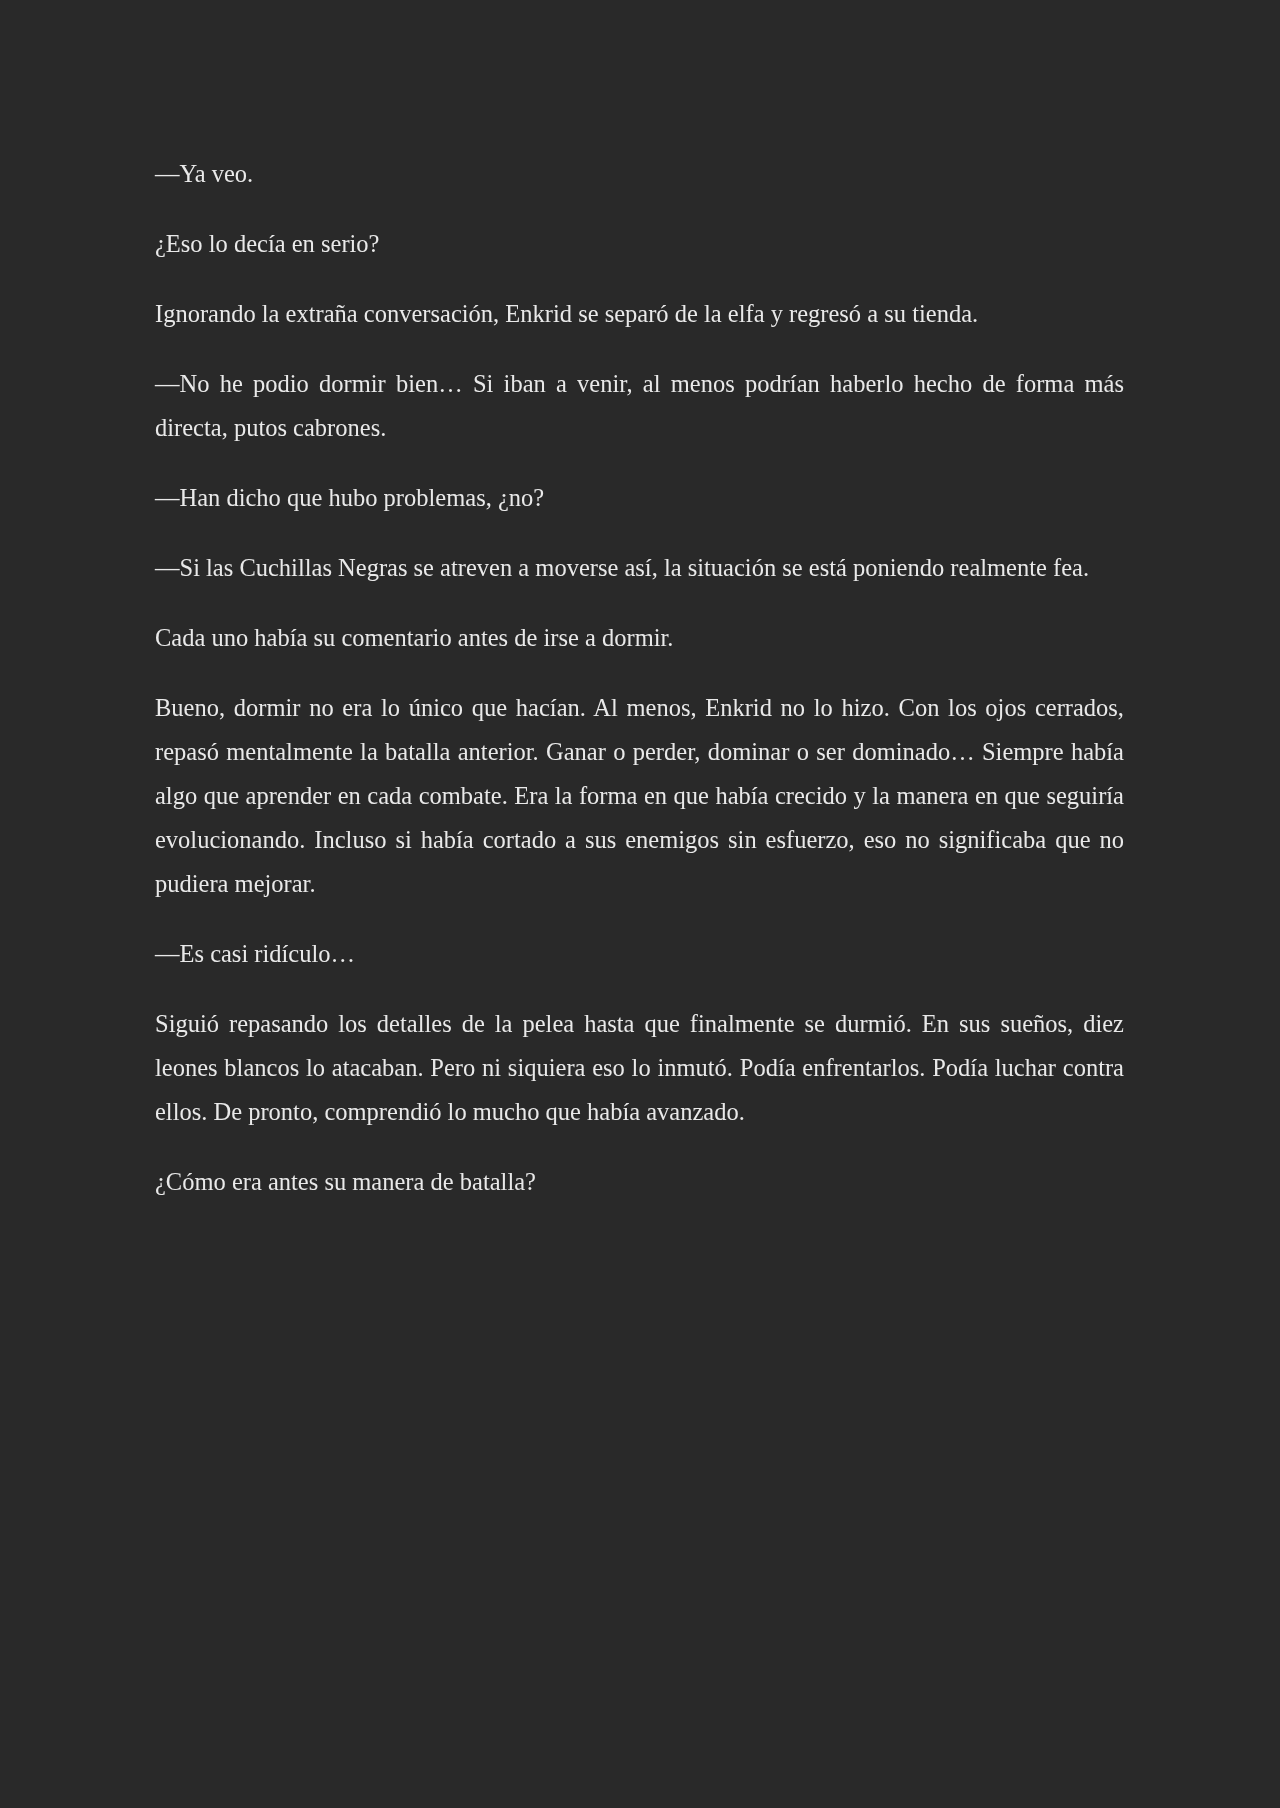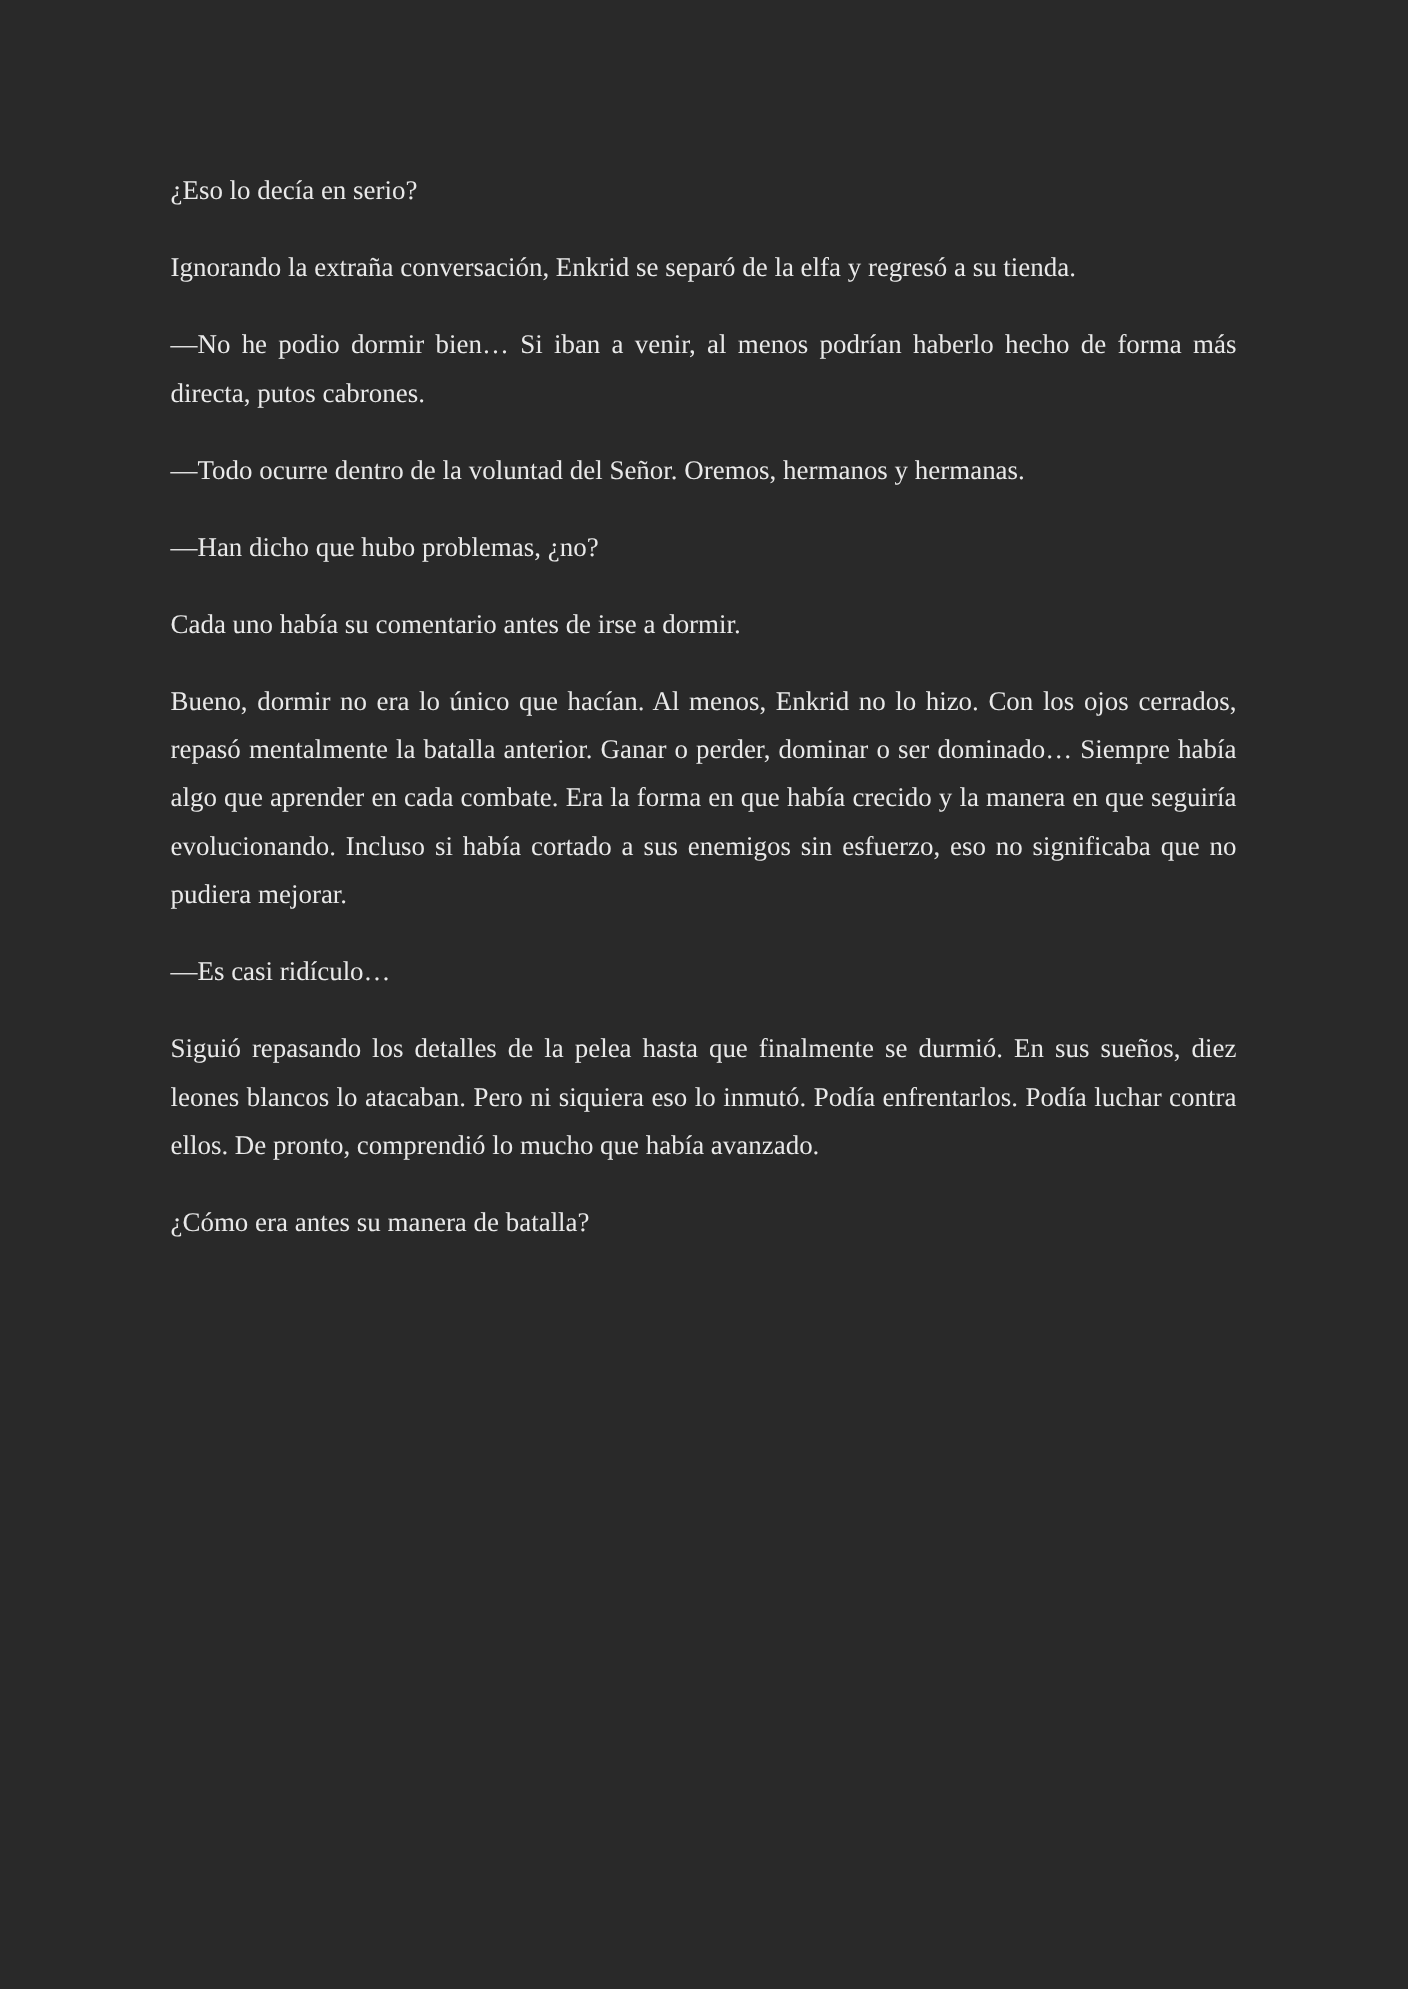--- a/index.html
+++ b/index.html
@@ -26,23 +26,24 @@
     color: #e9e9e9;
     text-align: justify;
     margin: 0 0 26px 0;
     white-space: pre-wrap;
   }
 </style>
 </head>
 <body>
 
 <div class="page">
+  <p class="para">—Ya veo.</p>
   <p class="para">¿Eso lo decía en serio?</p>
   <p class="para">Ignorando la extraña conversación, Enkrid se separó de la elfa y regresó a su tienda.</p>
   <p class="para">—No he podio dormir bien… Si iban a venir, al menos podrían haberlo hecho de forma más directa, putos cabrones.</p>
-  <p class="para">—Todo ocurre dentro de la voluntad del Señor. Oremos, hermanos y hermanas.</p>
   <p class="para">—Han dicho que hubo problemas, ¿no?</p>
+  <p class="para">—Si las Cuchillas Negras se atreven a moverse así, la situación se está poniendo realmente fea.</p>
   <p class="para">Cada uno había su comentario antes de irse a dormir.</p>
   <p class="para">Bueno, dormir no era lo único que hacían. Al menos, Enkrid no lo hizo. Con los ojos cerrados, repasó mentalmente la batalla anterior. Ganar o perder, dominar o ser dominado… Siempre había algo que aprender en cada combate. Era la forma en que había crecido y la manera en que seguiría evolucionando. Incluso si había cortado a sus enemigos sin esfuerzo, eso no significaba que no pudiera mejorar.</p>
   <p class="para">—Es casi ridículo…</p>
   <p class="para">Siguió repasando los detalles de la pelea hasta que finalmente se durmió. En sus sueños, diez leones blancos lo atacaban. Pero ni siquiera eso lo inmutó. Podía enfrentarlos. Podía luchar contra ellos. De pronto, comprendió lo mucho que había avanzado.</p>
   <p class="para">¿Cómo era antes su manera de batalla?</p>
 </div>
 
 </body></html>

